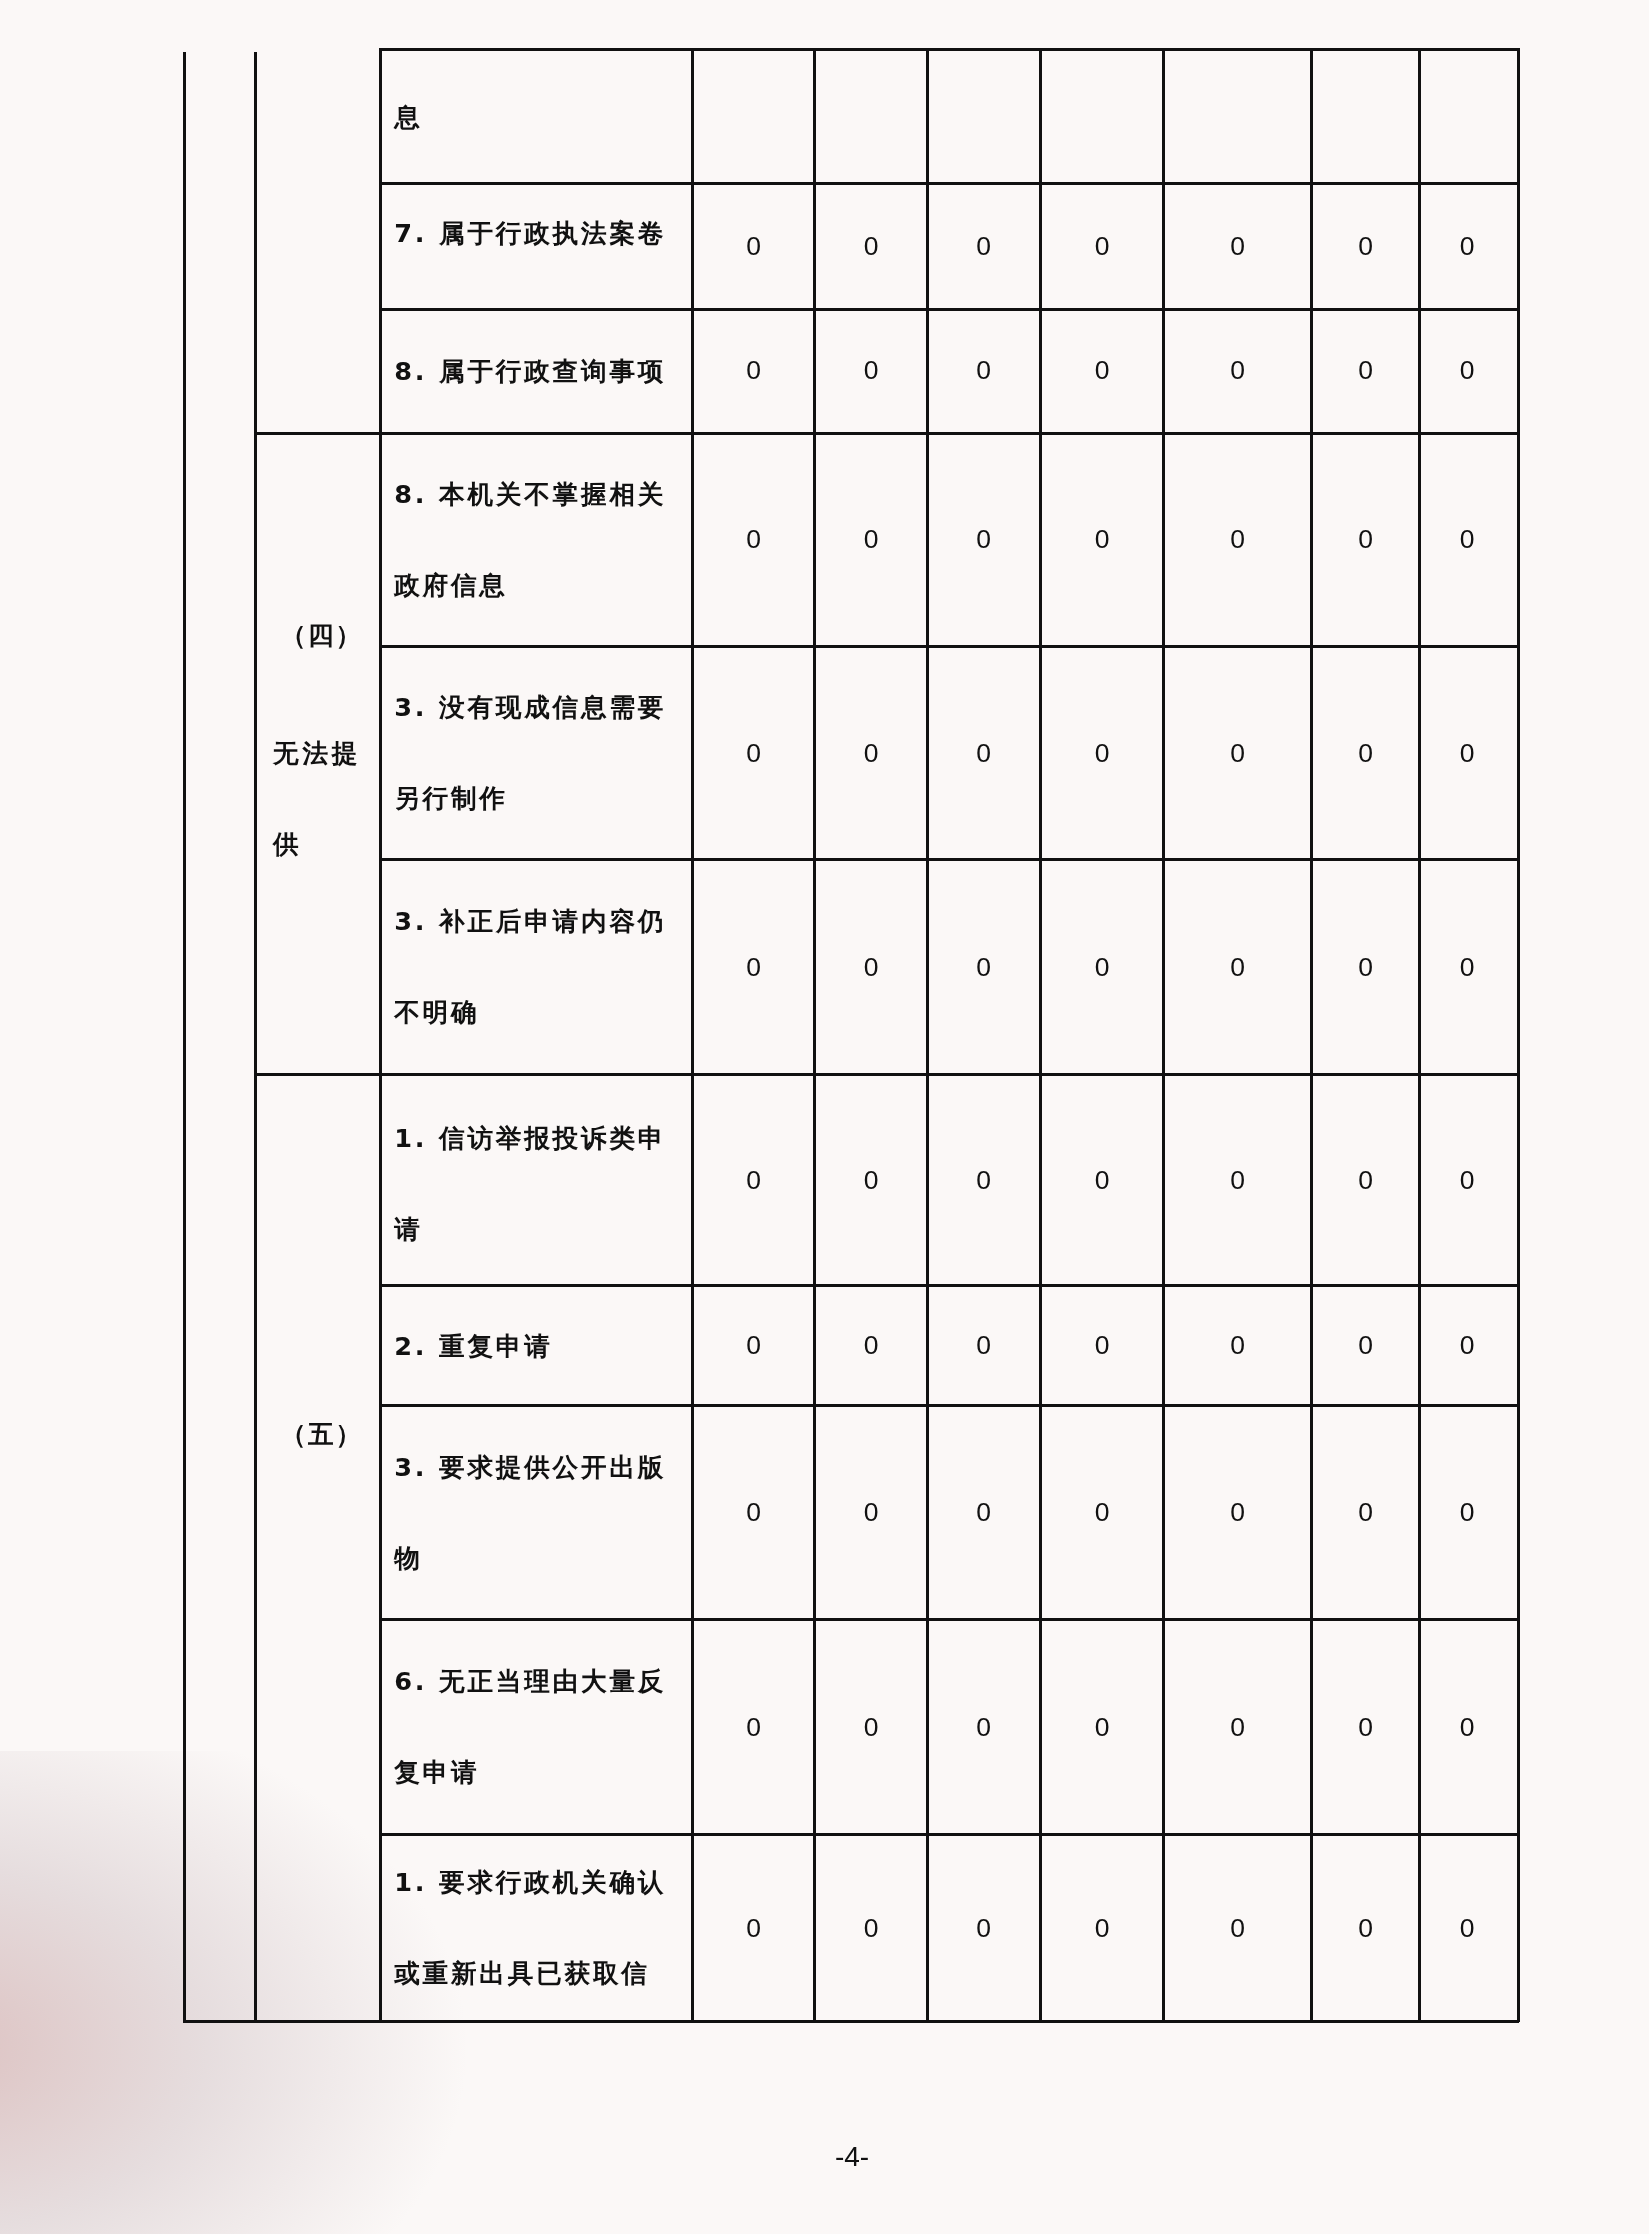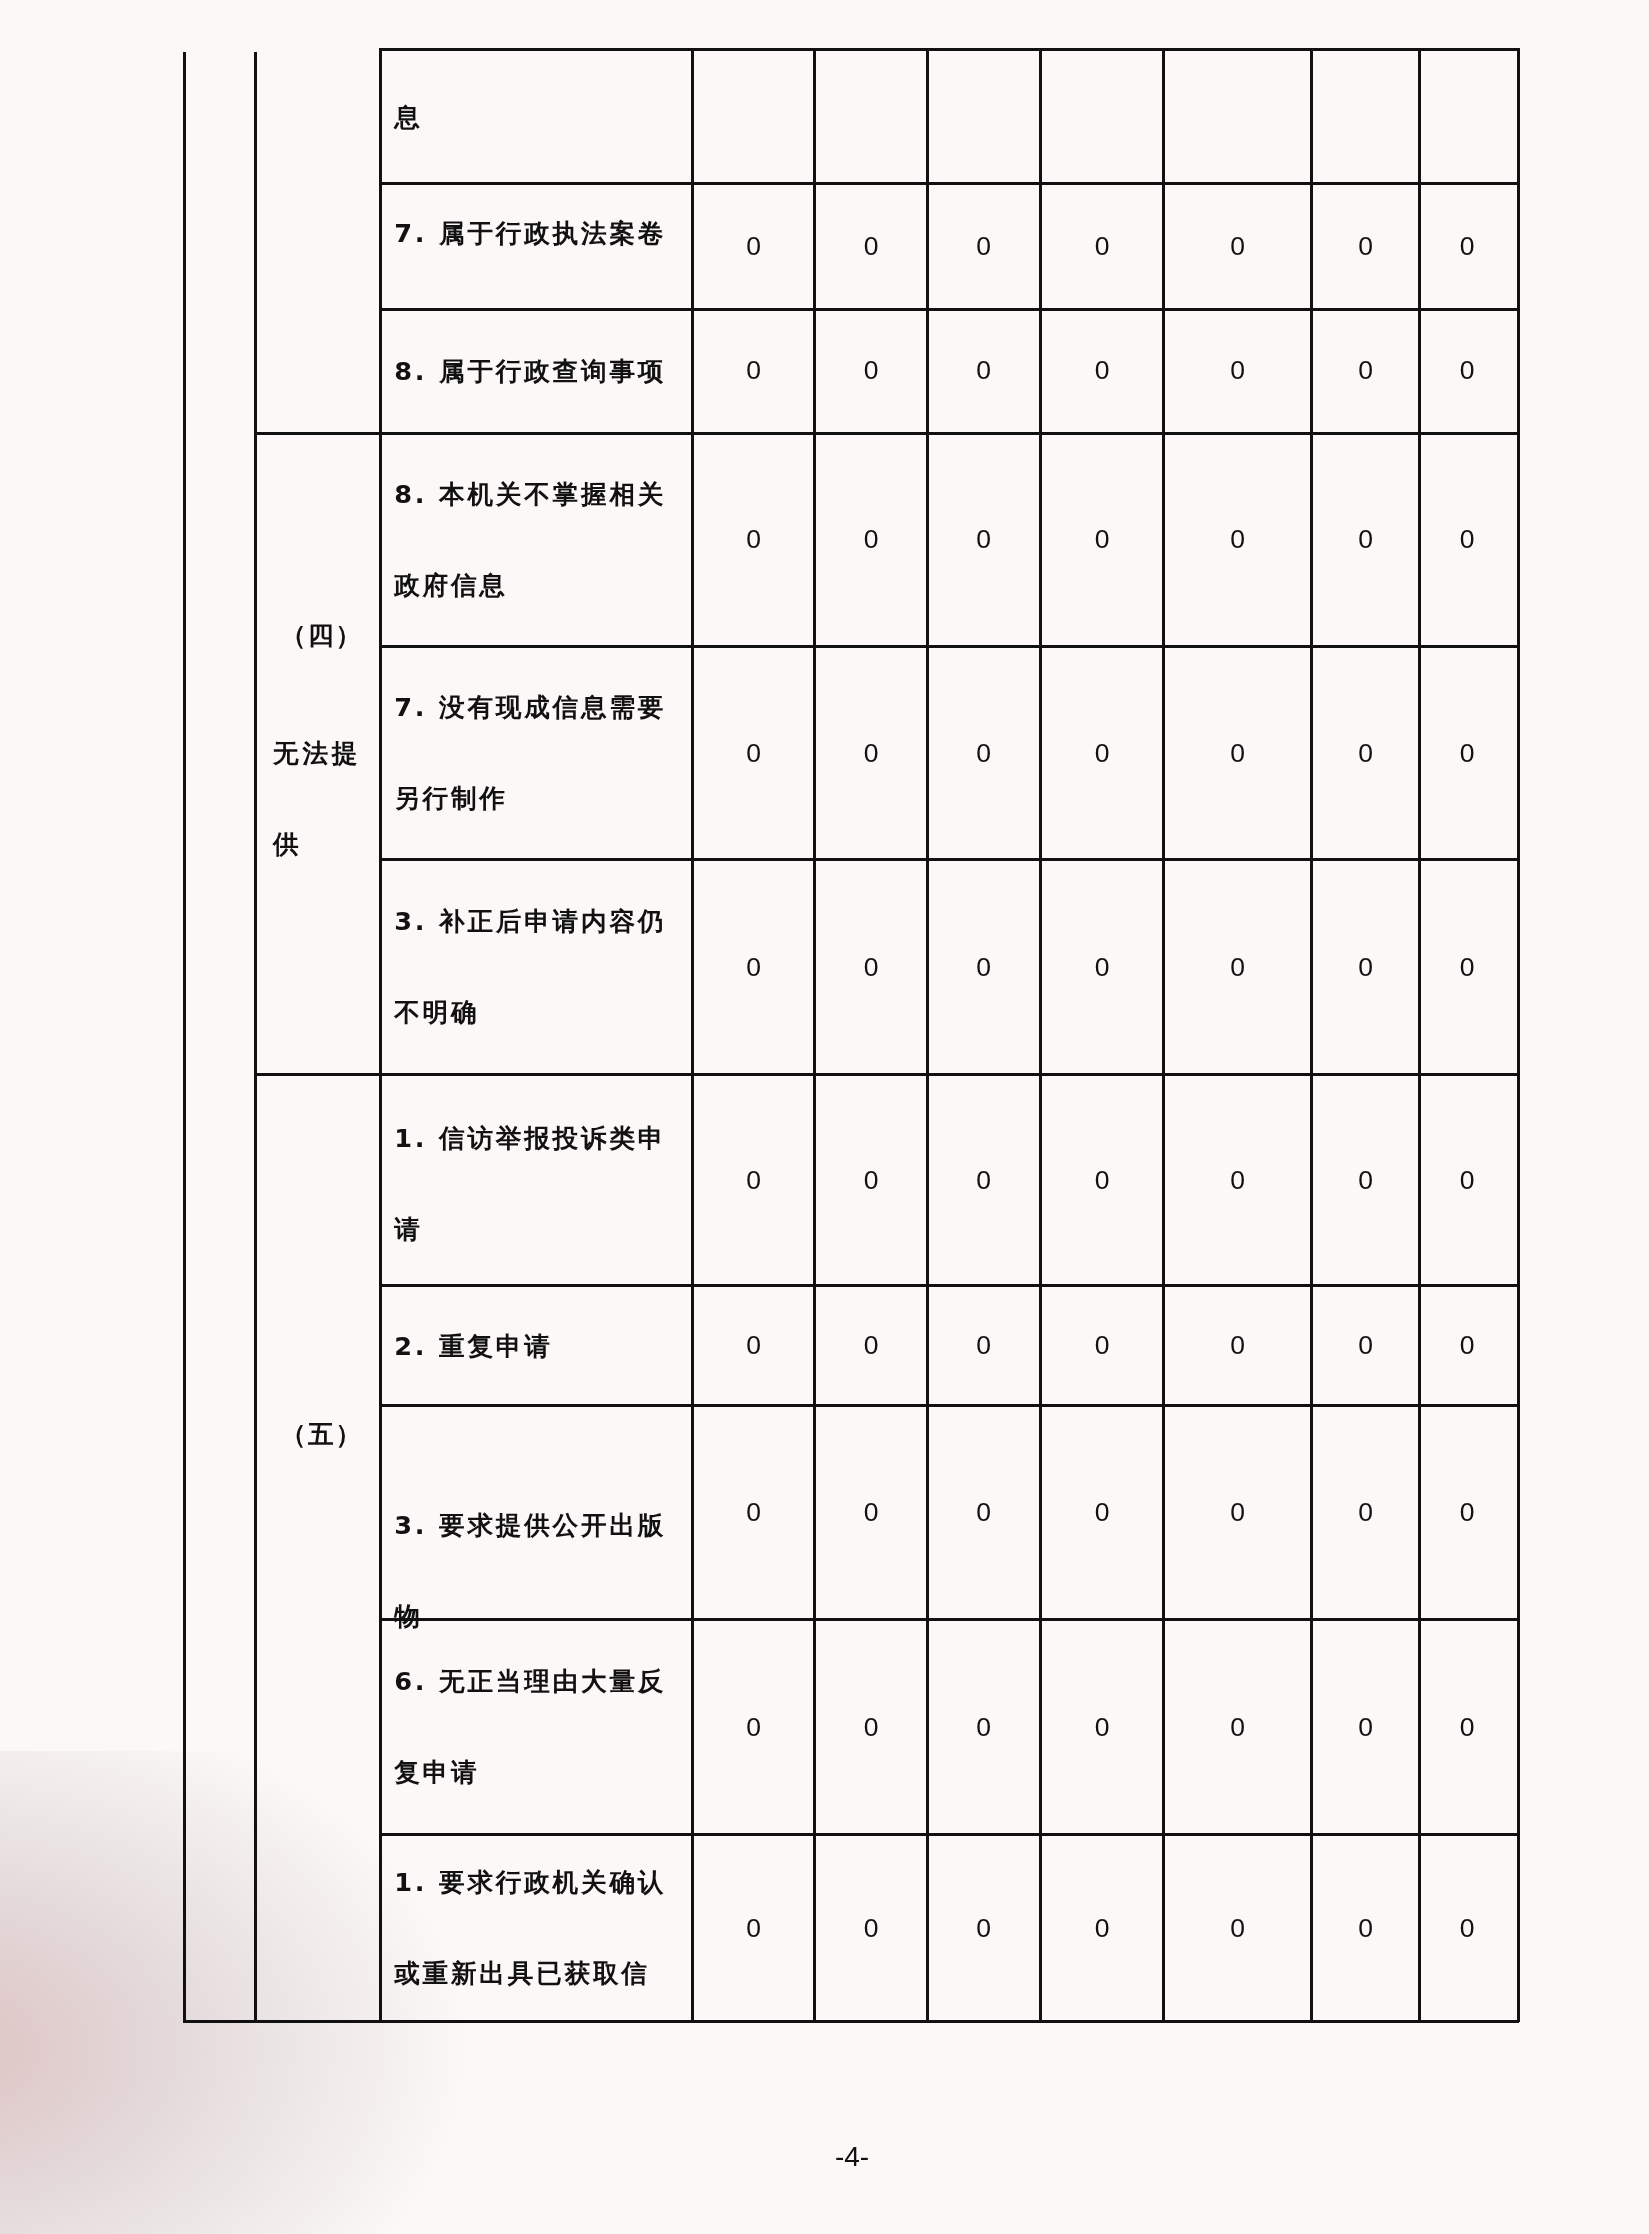--- a/index.html
+++ b/index.html
@@ -83,39 +83,39 @@
   <div class="cell cat-cell" style="left:256px; top:434px; width:122px; height:639px;">
     <span class="cat-num">（四）</span>
     <span class="cat-text" style="line-height:91px;">无法提
 供</span>
   </div>
   <div class="cell label-cell" style="left:381px; top:434px; width:309px; height:211px;">
     <span class="label-text">8. 本机关不掌握相关
 政府信息</span>
   </div>
   <div class="cell label-cell" style="left:381px; top:648px; width:309px; height:210px;">
-    <span class="label-text">7. 没有现成信息需要
+    <span class="label-text">3. 没有现成信息需要
 另行制作</span>
   </div>
   <div class="cell label-cell" style="left:381px; top:861px; width:309px; height:212px;">
     <span class="label-text">3. 补正后申请内容仍
 不明确</span>
   </div>
 
   <div class="cell cat-cell" style="left:256px; top:1076px; width:122px; height:944px; justify-content:flex-start; padding-top:341px;">
     <span class="cat-num">（五）</span>
   </div>
   <div class="cell label-cell" style="left:381px; top:1076px; width:309px; height:216px;">
     <span class="label-text">1. 信访举报投诉类申
 请</span>
   </div>
   <div class="cell label-cell" style="left:381px; top:1287px; width:309px; height:117px;">
     <span class="label-text single">2. 重复申请</span>
   </div>
-  <div class="cell label-cell" style="left:381px; top:1465px; width:309px; height:211px;">
+  <div class="cell label-cell" style="left:381px; top:1407px; width:309px; height:211px;">
     <span class="label-text">3. 要求提供公开出版
 物</span>
   </div>
   <div class="cell label-cell" style="left:381px; top:1621px; width:309px; height:212px;">
     <span class="label-text">6. 无正当理由大量反
 复申请</span>
   </div>
   <div class="cell label-cell" style="left:381px; top:1836px; width:309px; height:184px;">
     <span class="label-text">1. 要求行政机关确认
 或重新出具已获取信</span>

